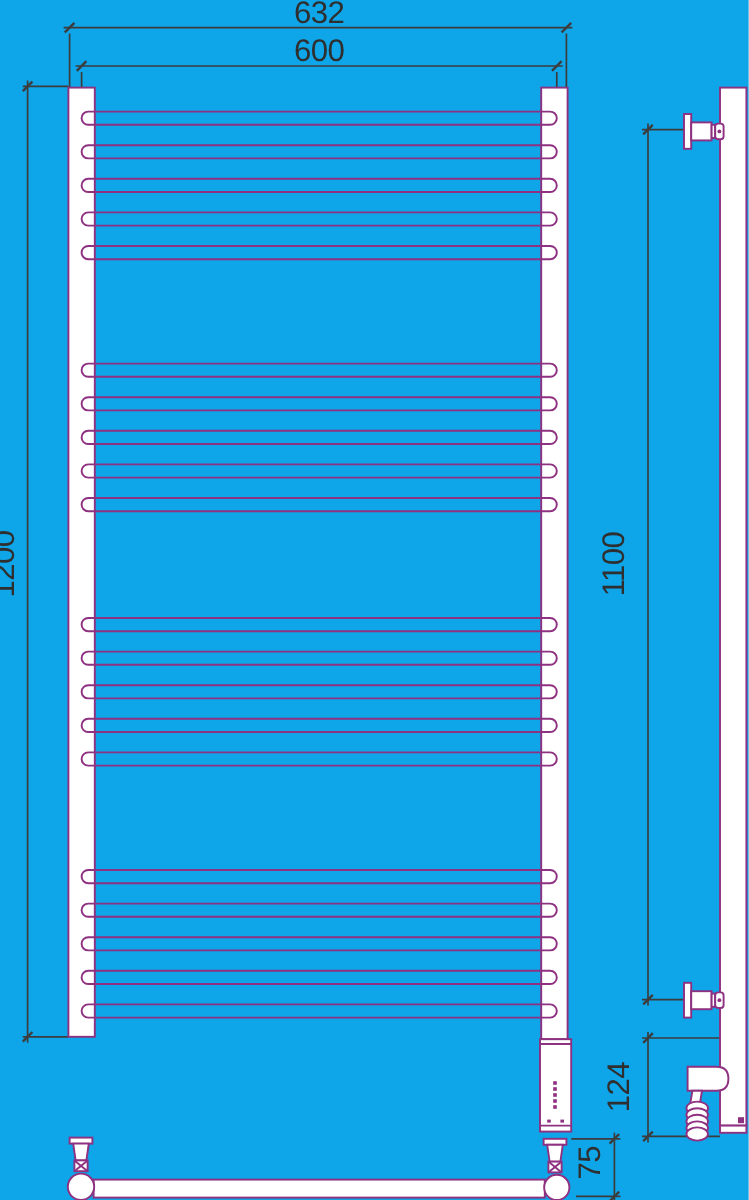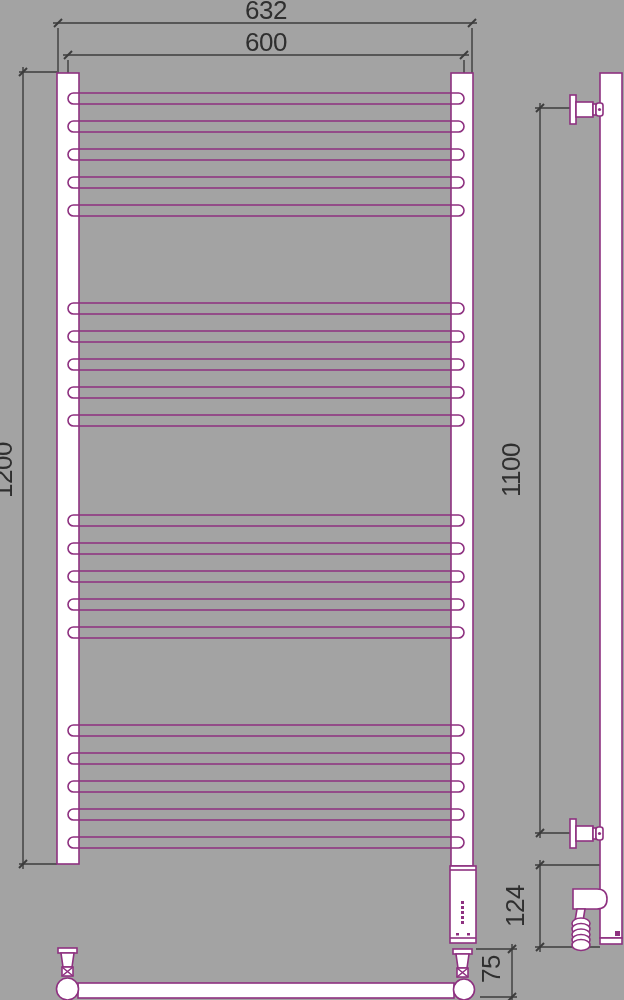--- a/index.html
+++ b/index.html
@@ -1,16 +1,16 @@
 <!DOCTYPE html>
 <html><head>
 <meta charset="utf-8">
 <style>
   html,body{margin:0;padding:0;background:#ffffff;}
-  .canvas{position:relative;width:624px;height:1000px;background:#a3a3a3;overflow:hidden;
+  .canvas{position:relative;width:624px;height:1000px;background:#0ea5e9;overflow:hidden;
           font-family:"Liberation Sans", sans-serif;}
   svg{display:block;}
   .outline{stroke:#8e3180;stroke-width:1.6;fill:none;}
   .outline-fill{stroke:#8e3180;stroke-width:1.6;fill:#ffffff;}
   .outline-solid{fill:#8e3180;stroke:none;}
   .dim{stroke:#3c3c3c;stroke-width:1.4;fill:none;}
   .tick{stroke:#3c3c3c;stroke-width:2;fill:none;}
   .dim-text{fill:#2f2f2f;font-size:26px;letter-spacing:-0.5px;font-family:"Liberation Sans",sans-serif;}
 </style>
 </head>

